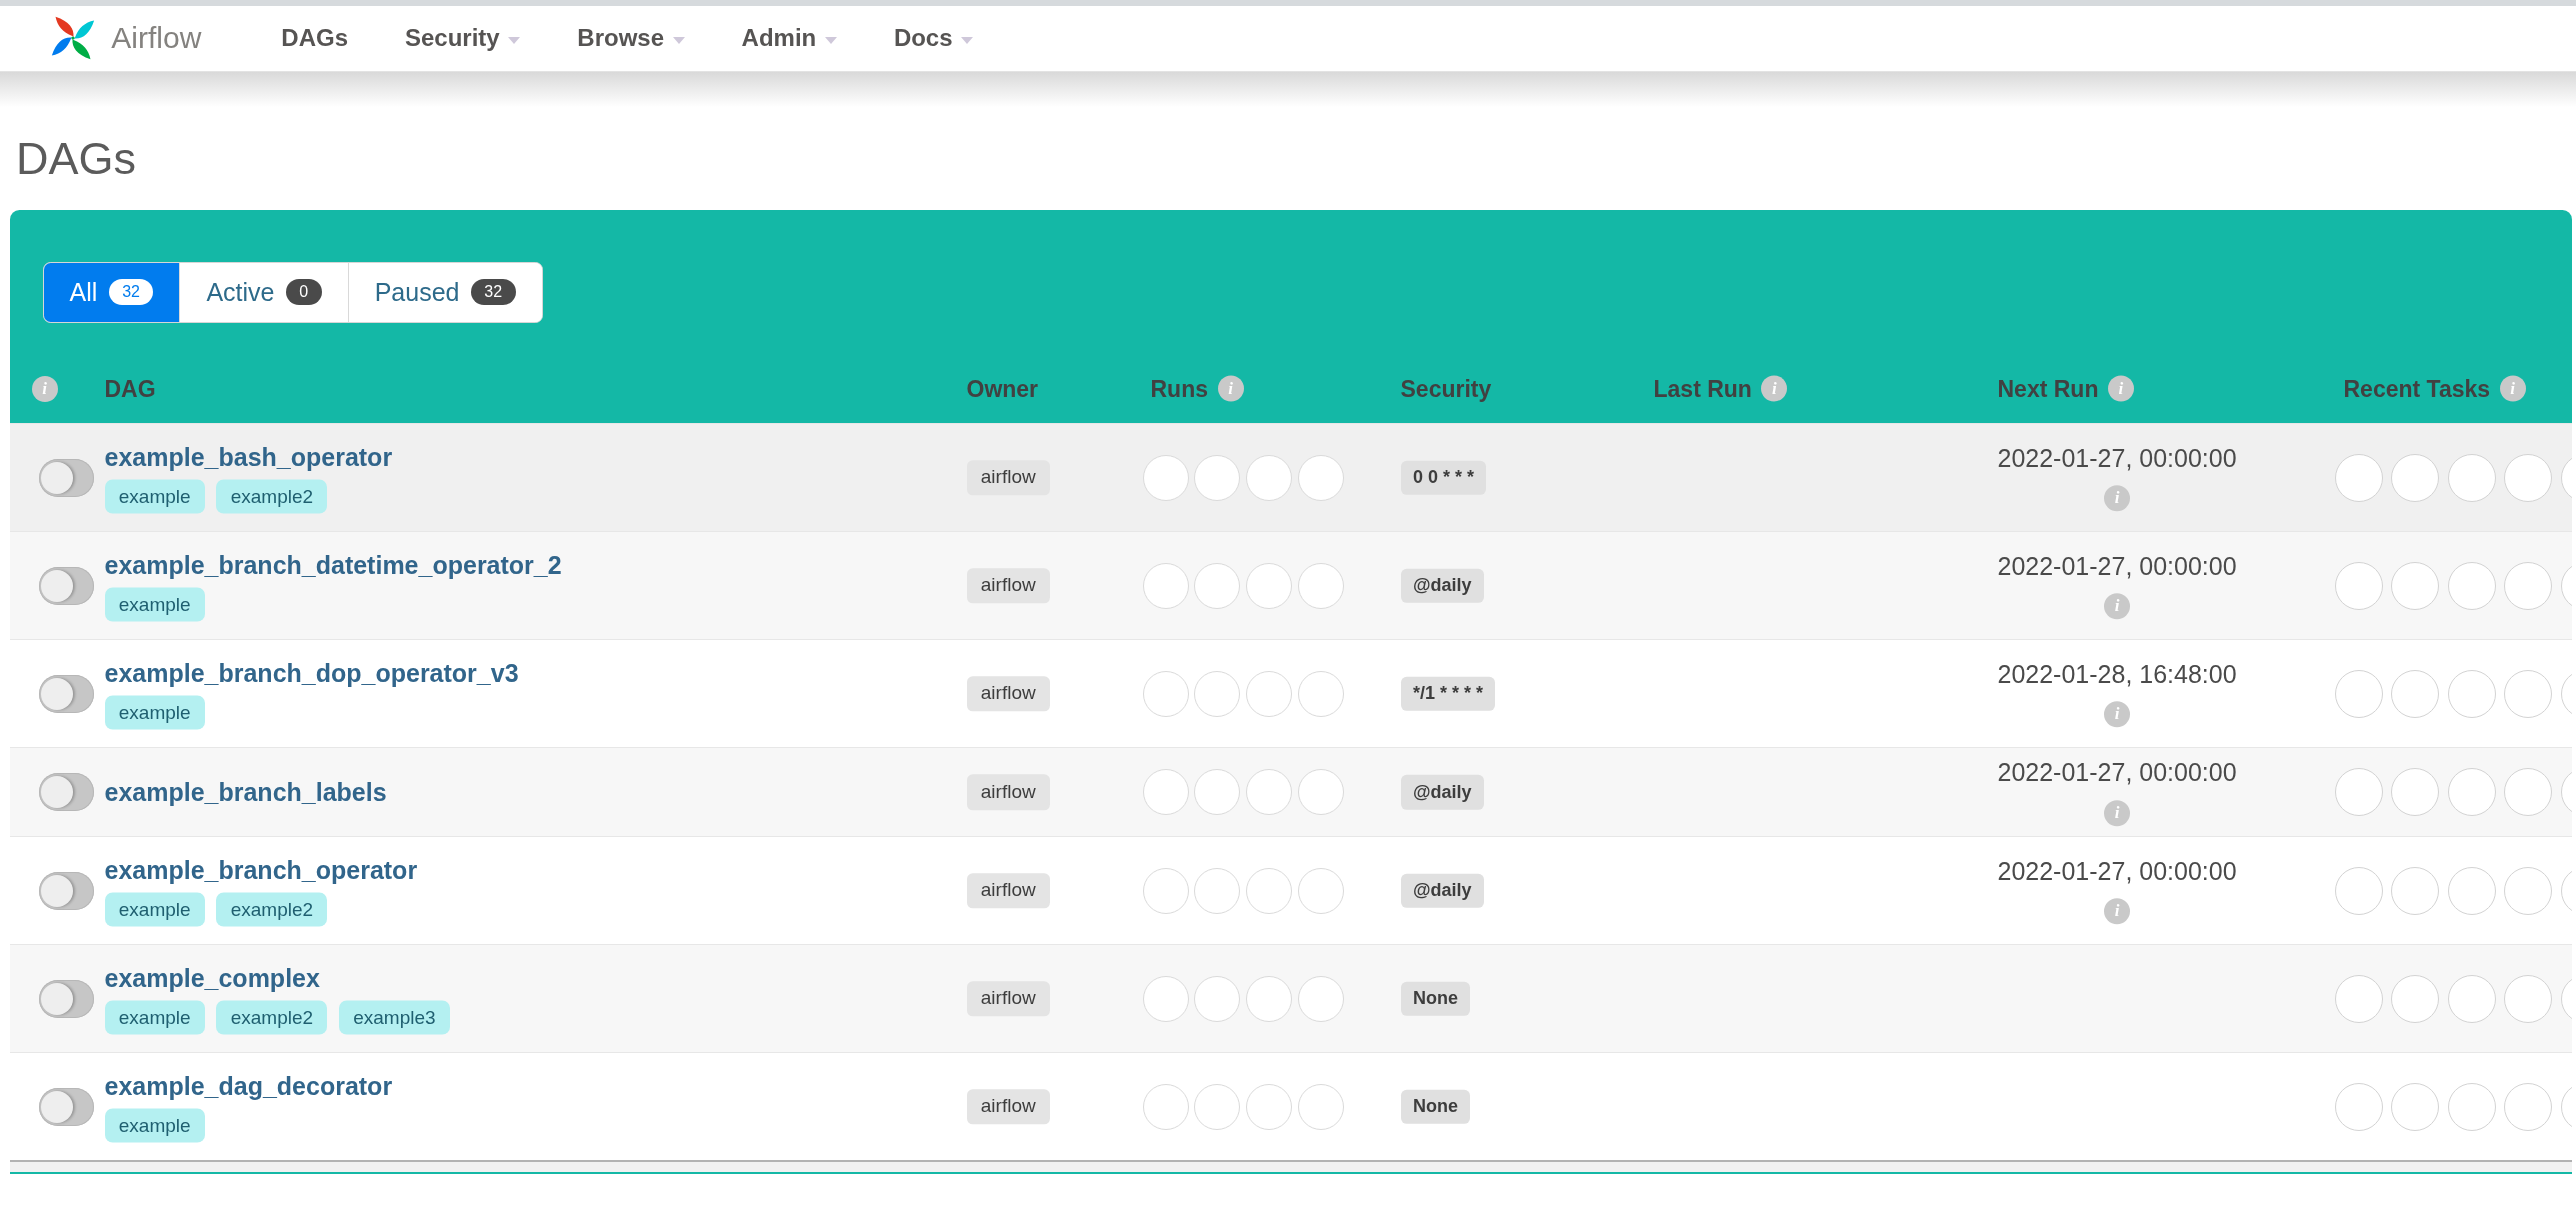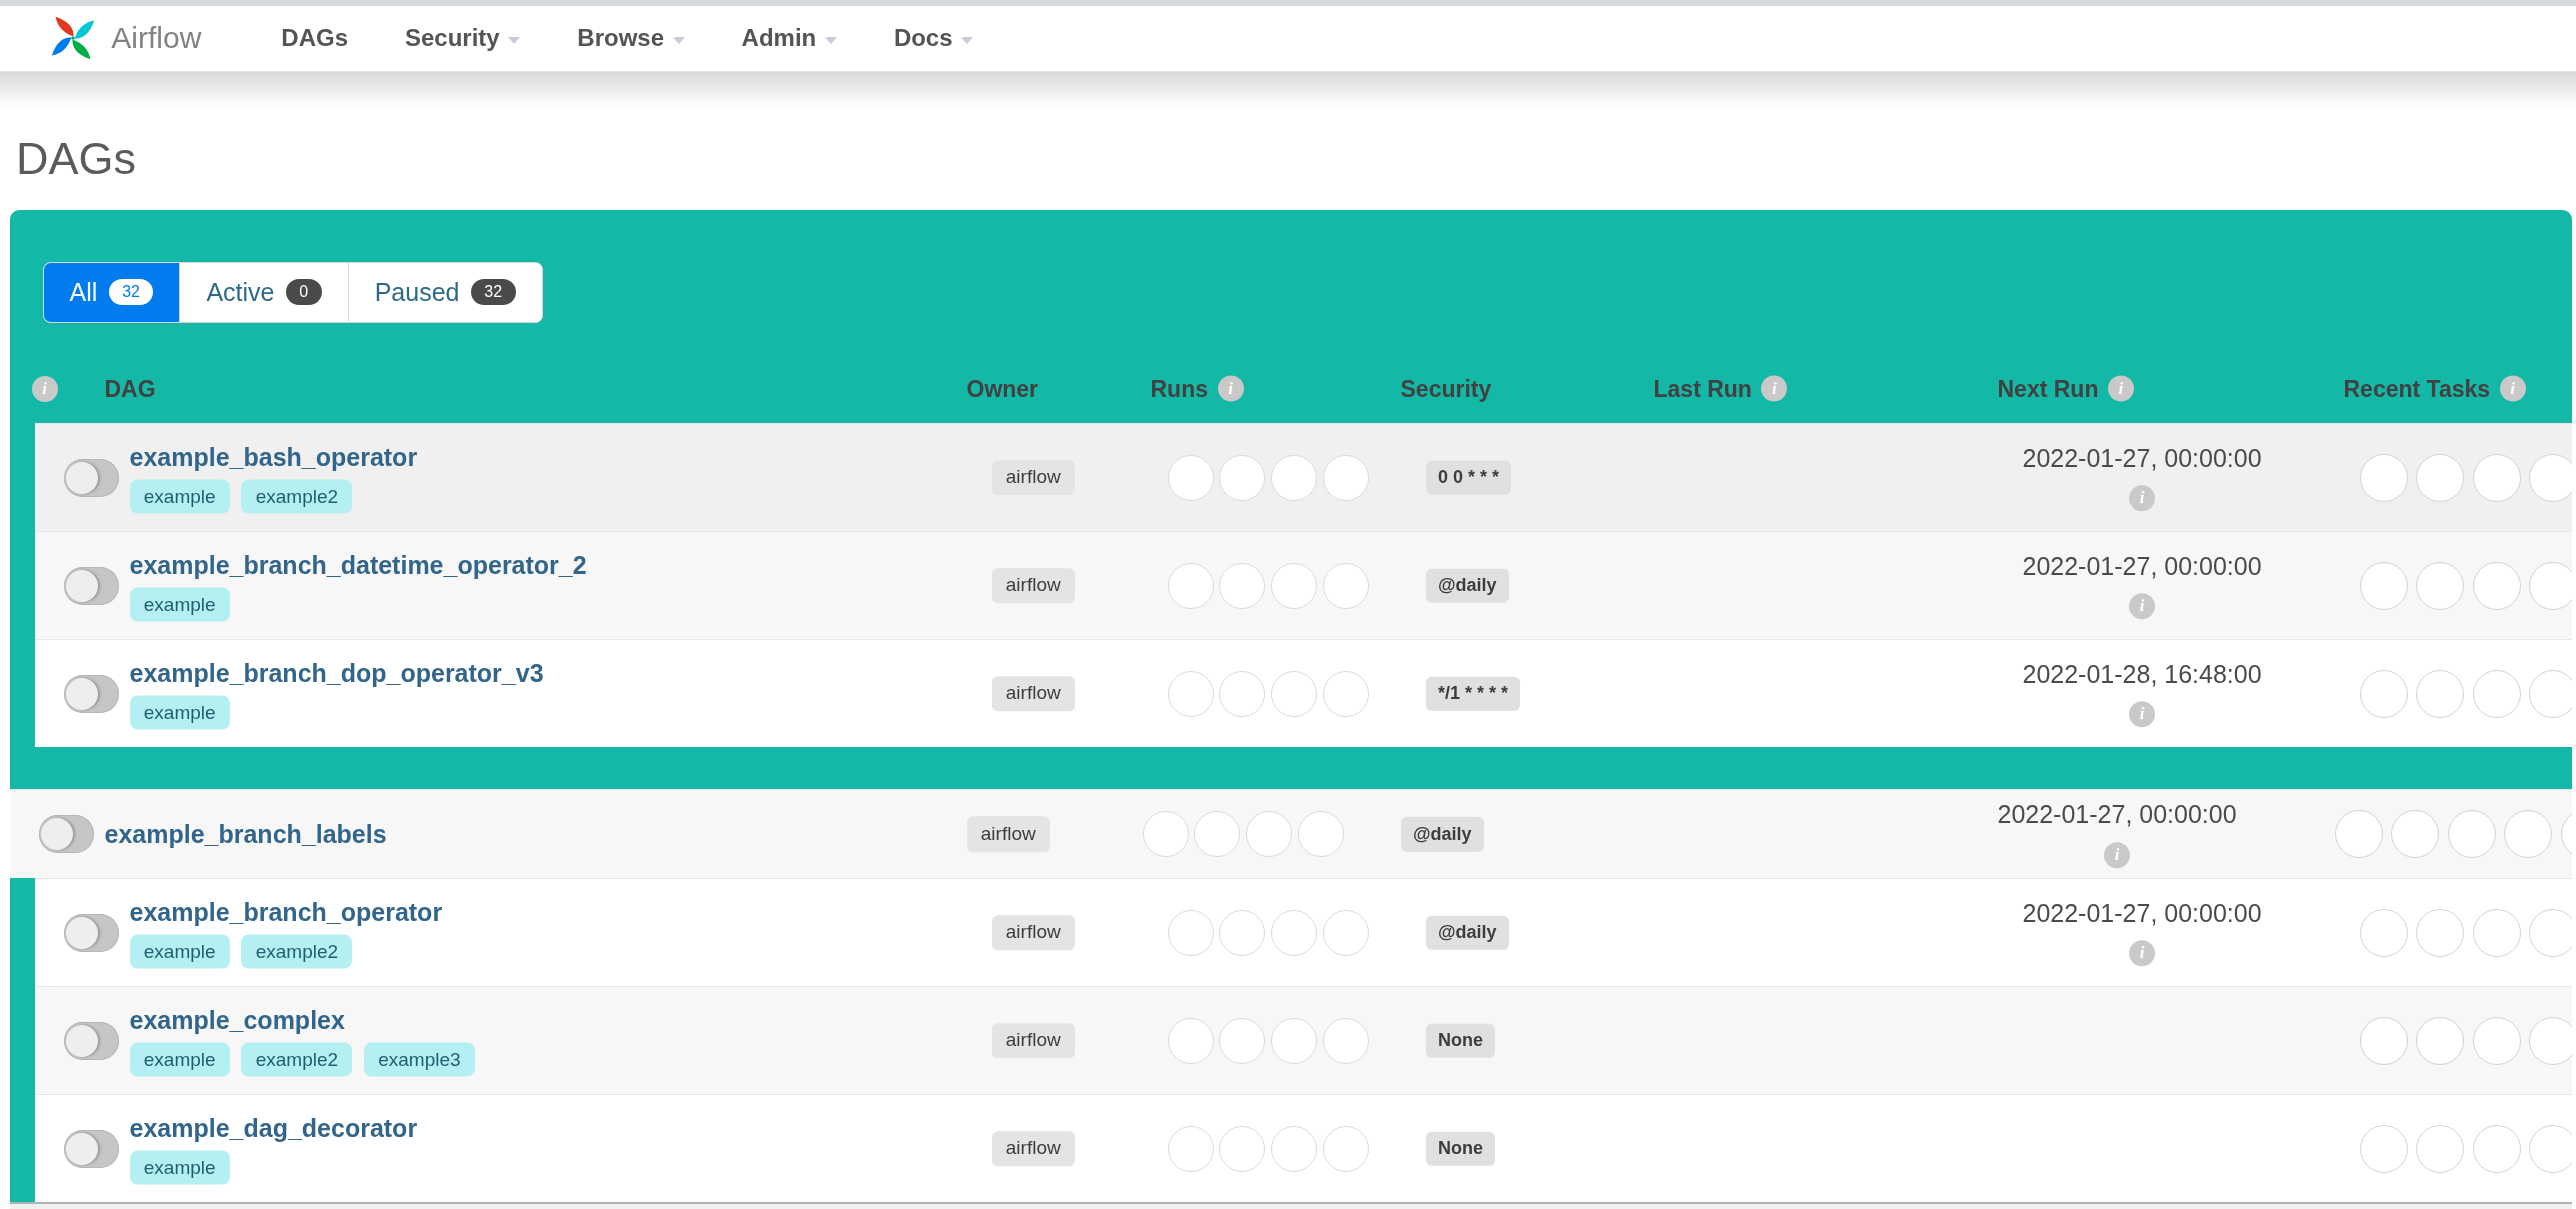--- a/index.html
+++ b/index.html
@@ -50,21 +50,21 @@
   
   .thead { position:relative; height:69px; margin-top:31.5px; }
   .th { position:absolute; top:50%; transform:translateY(-50%); font-size:23px; font-weight:bold;
         color:#414141; display:flex; align-items:center; gap:9.5px; white-space:nowrap; }
   .info-i {
     width:26px; height:26px; border-radius:50%; background:#c9c9c9; color:#fff;
     font-size:17px; font-weight:bold; font-family:"Liberation Serif", serif; font-style:italic;
     display:inline-flex; align-items:center; justify-content:center; flex:0 0 auto; cursor:pointer;
   }
   .trow { position:relative; border-top:1px solid #e7e7e7; }
-  .trow.h-tall { height:108px;margin-left:25px; } .trow.h-short { height:89px;margin-top:42px; }
+  .trow.h-tall { height:108px; } .trow.h-short { height:89px; }
   .bg-first { background:#f0f0f0; } .bg-gray { background:#f7f7f7; } .bg-white { background:#ffffff; }
   .cell { position:absolute; top:50%; transform:translateY(-50%); display:flex; align-items:center; }
   .c-toggle { left:29px; } .c-dag { left:95px; flex-direction:column; align-items:flex-start; gap:8.6px; }
   .c-owner { left:957px; } .c-runs { left:1133px; gap:5.7px; } .c-sched { left:1391px; }
   .c-nextrun { left:1988px; gap:12.4px;flex-direction:column; } .c-recent { left:2325px; gap:8.6px; }
   .toggle { width:55px; height:38px; border-radius:19px; background:#c6c6c6;
             box-shadow:inset 0 0 0 1px #b7b7b7; position:relative; cursor:pointer; }
   .knob { position:absolute; left:2.9px; top:2.9px; width:32px; height:32px; border-radius:50%;
           background:#eeeeee; box-shadow:1.9px 0 2.9px rgba(0,0,0,0.25); }
   .dag-name { font-size:25px; font-weight:bold; color:#31658b; text-decoration:none; cursor:pointer; white-space:nowrap; }

